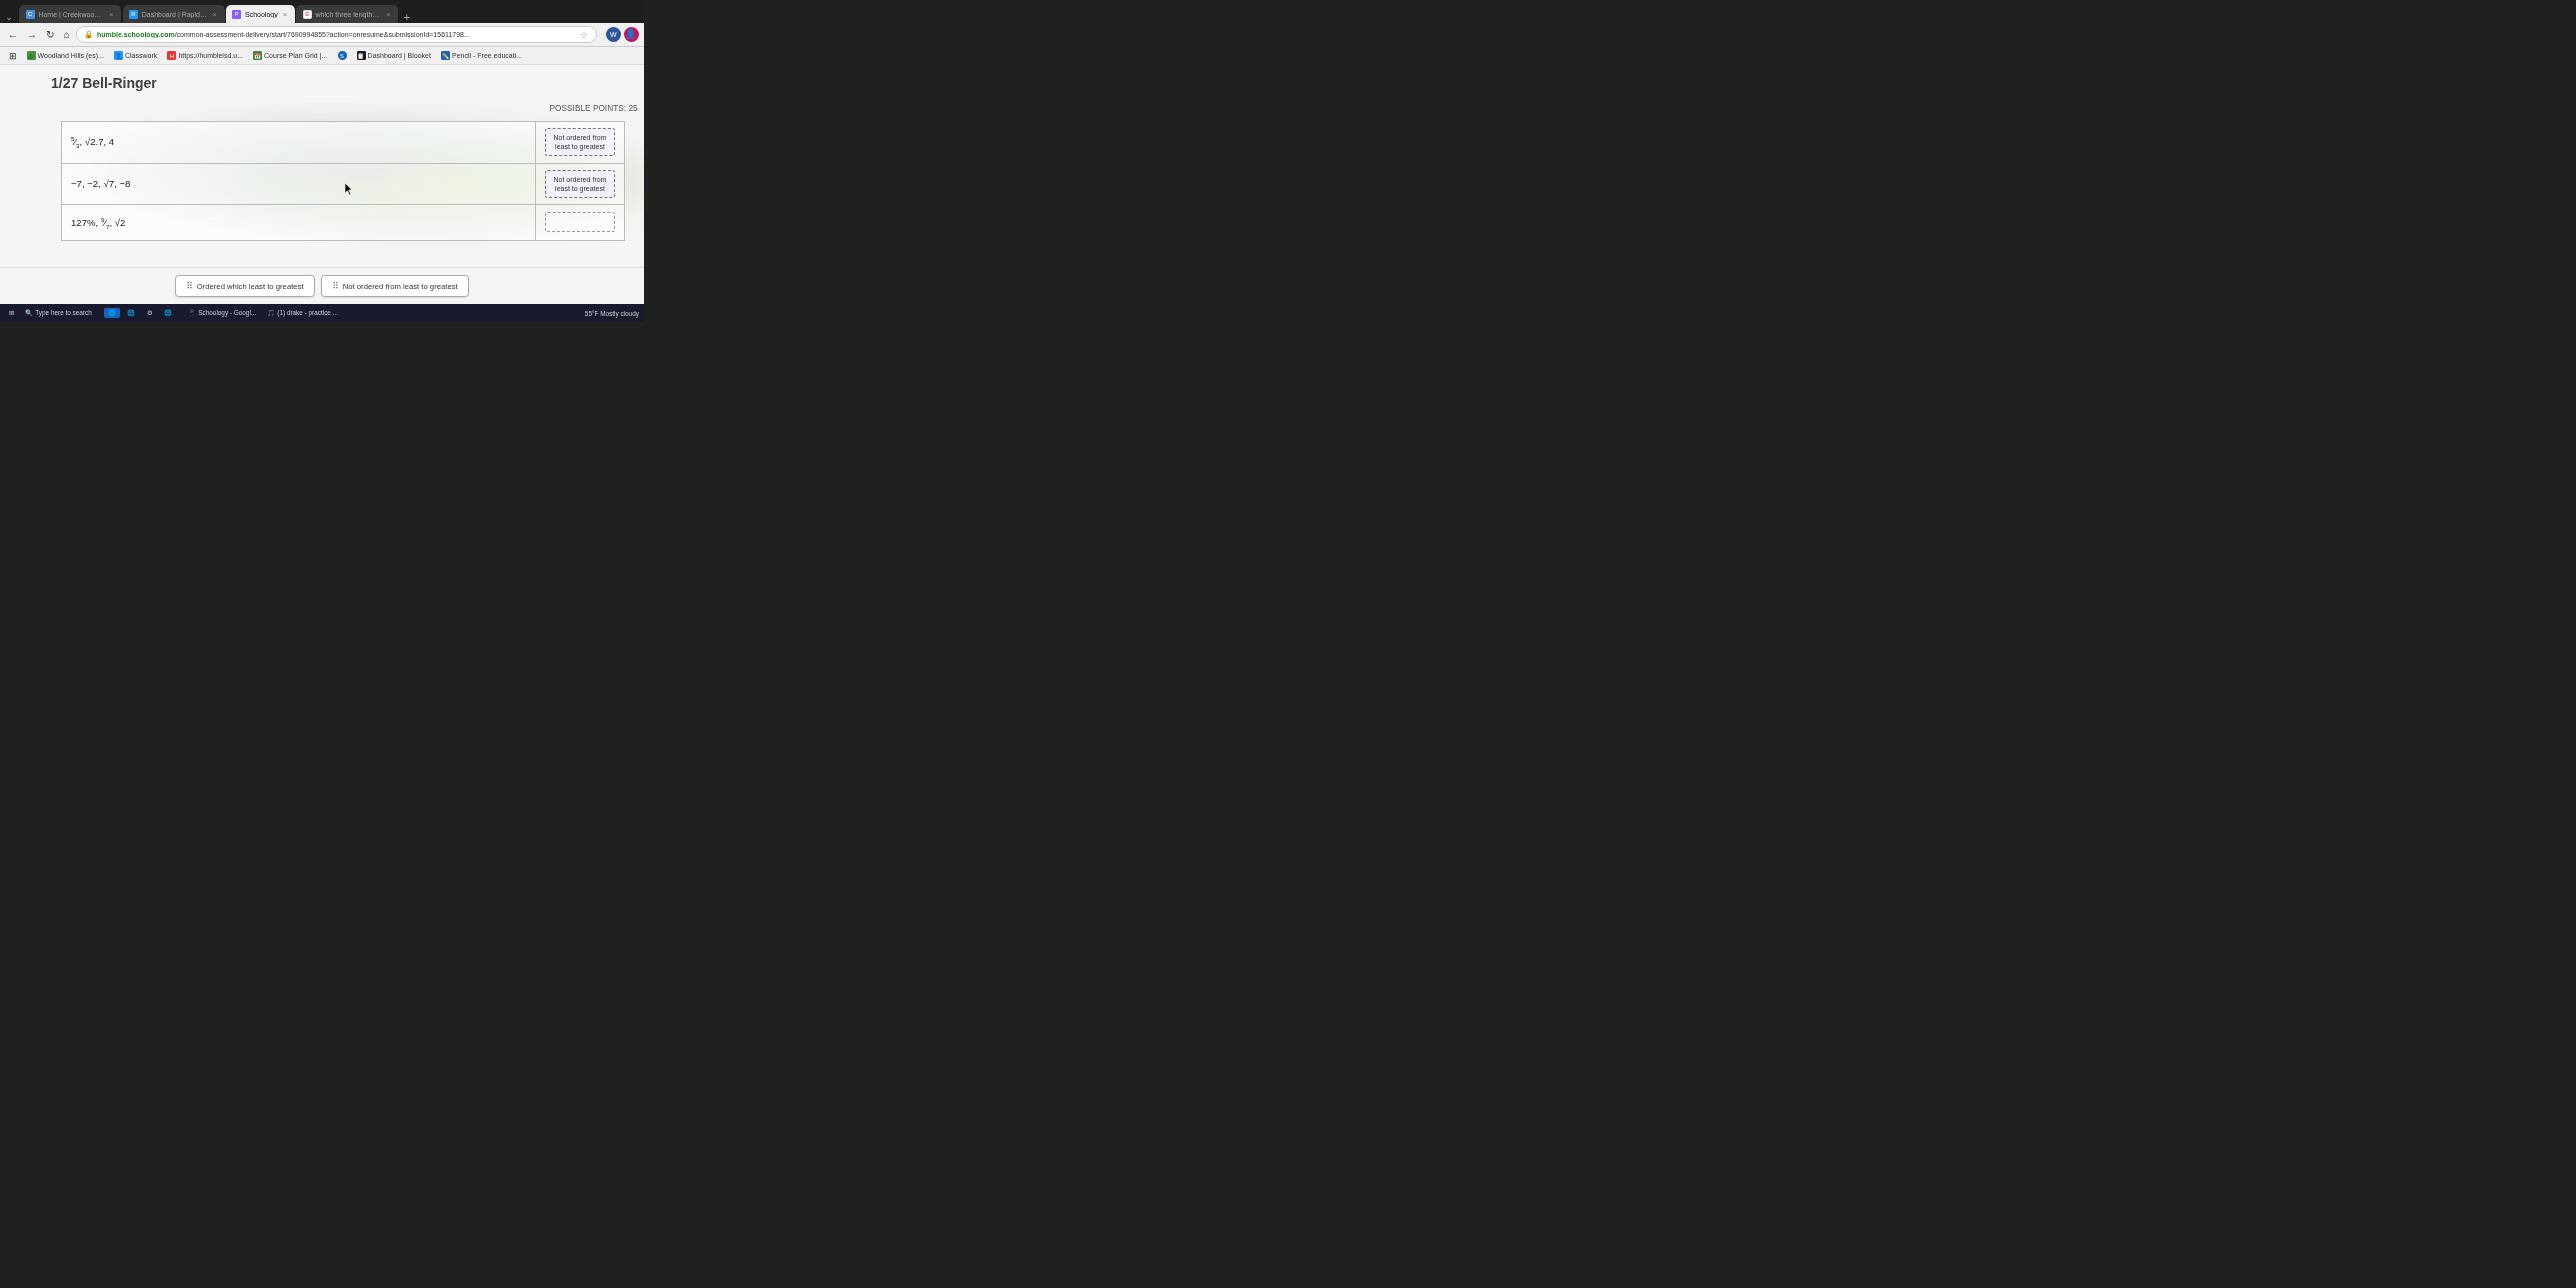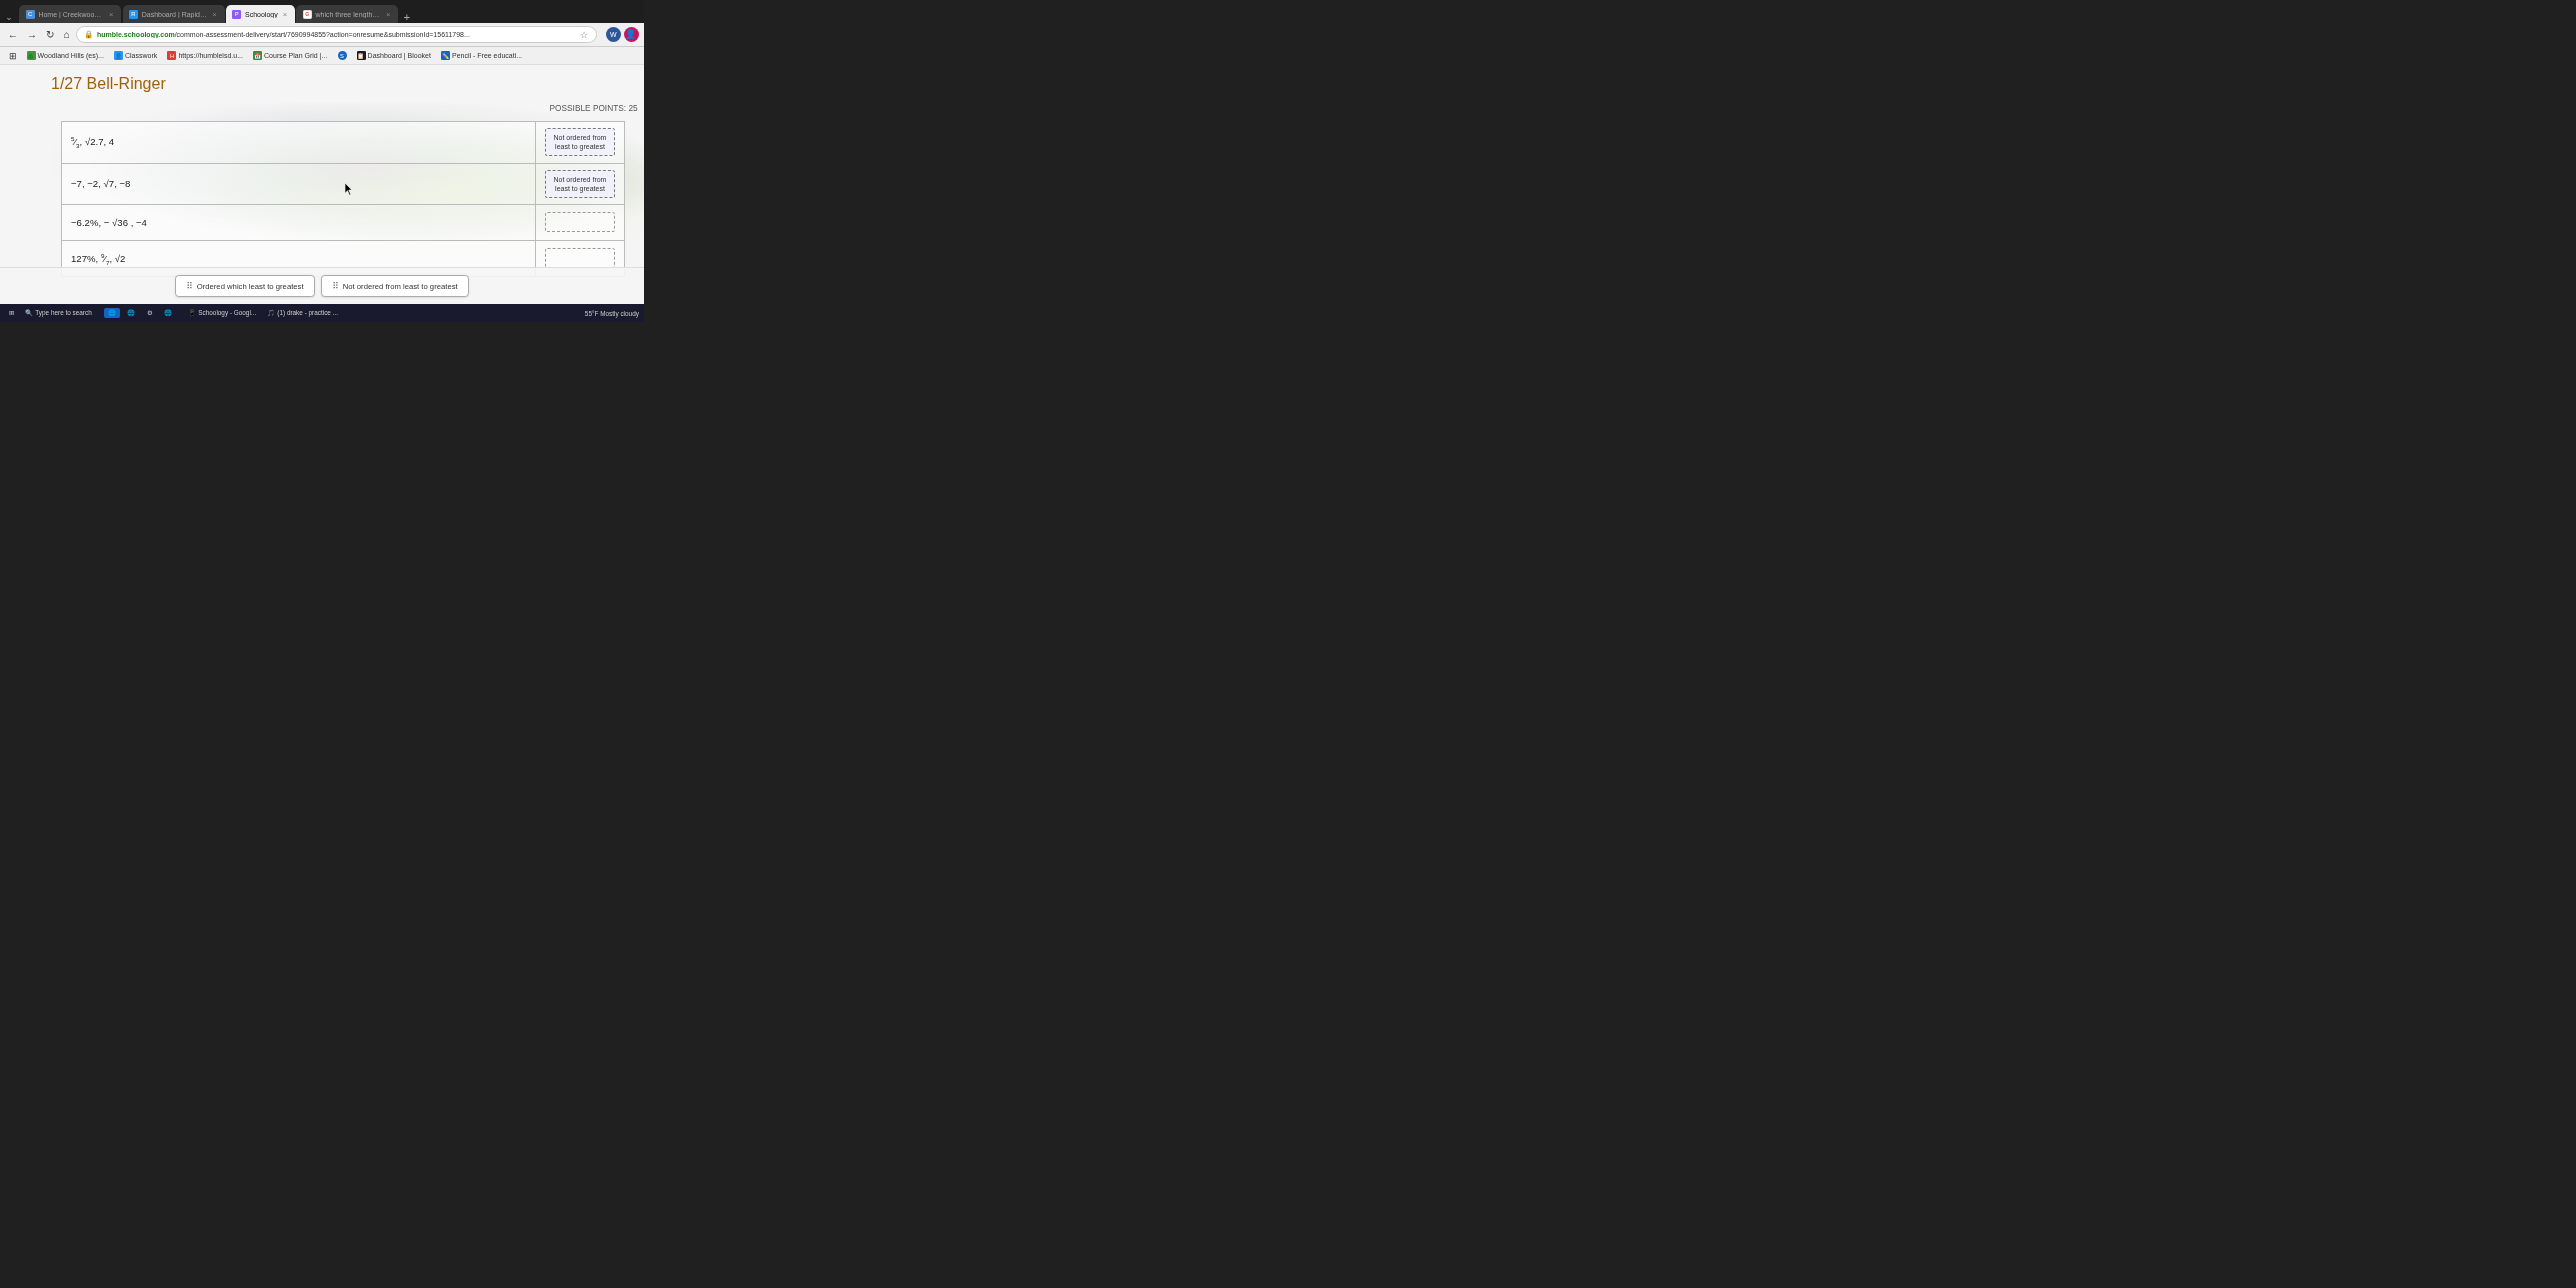--- a/index.html
+++ b/index.html
@@ -42,21 +42,21 @@
     .radial-bg {
       position: absolute;
       top: 38px; left: 51px; right: 0; bottom: 51px;
       background:
         radial-gradient(ellipse at 60% 50%, rgba(100,200,100,0.15) 0%, transparent 60%),
         radial-gradient(ellipse at 40% 40%, rgba(150,100,200,0.1) 0%, transparent 50%),
         radial-gradient(ellipse at 70% 60%, rgba(200,200,100,0.1) 0%, transparent 50%);
       overflow: hidden;
     }
 
-    .page-title { padding: 10.2px 0 5.1px 51px; font-size: 16px; color: #a16207; font-weight: 400; }
+    .page-title { padding: 10.2px 0 5.1px 51px; font-size: 14px; color: #404040; font-weight: 700; }
     .possible-points { position: absolute; top: 38px; right: 6.4px; font-size: 8.3px; color: #555; font-weight: 500; }
 
     
     .assessment-wrap { position: absolute; top: 56px; left: 61px; right: 19px; bottom: 64px; }
     .assessment-table { width: 100%; border-collapse: collapse; background: rgba(255,255,255,0.6); border: 0.6px solid #bbb; }
     .assessment-table td { border: 0.6px solid #bbb; padding: 6.4px 9px; vertical-align: middle; }
     .math-expr { font-size: 9.6px; color: #222; }
     .answer-cell { width: 83px; text-align: center; }
 
     
@@ -239,29 +239,20 @@
               <td class="math-expr">
                 <span>−7,  −2, √7,  −8</span>
               </td>
               <td class="answer-cell">
                 <div class="answer-box filled">
                   <span>Not ordered from least to greatest</span>
                 </div>
               </td>
             </tr>
 
-            <tr>
-              <td class="math-expr">
-                <span>−6.2%,  − √36 ,  −4</span>
-              </td>
-              <td class="answer-cell">
-                <div class="answer-box empty" style="min-height:20.4px;">
-                </div>
-              </td>
-            </tr>
 
             <tr>
               <td class="math-expr">
                 <span>127%, <sup>9</sup>⁄<sub>7</sub>, √2</span>
               </td>
               <td class="answer-cell">
                 <div class="answer-box empty" style="min-height:20.4px;">
                 </div>
               </td>
             </tr>

